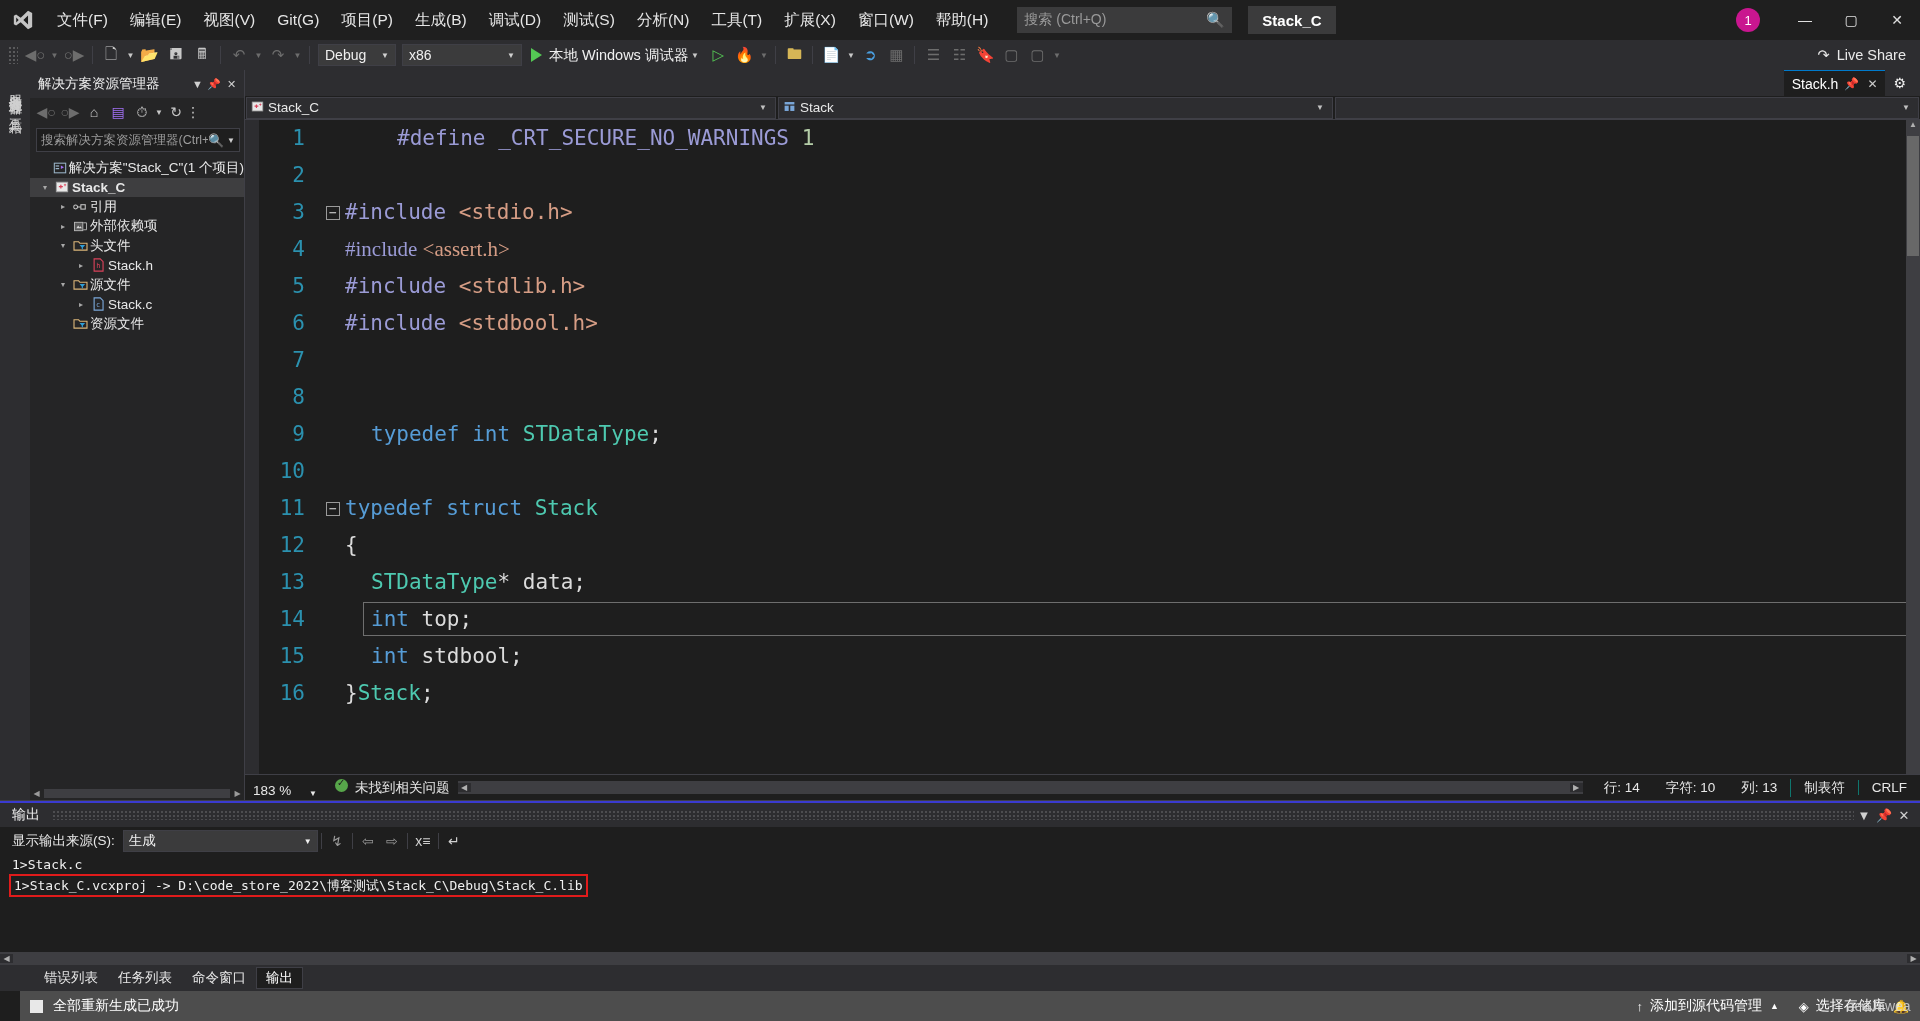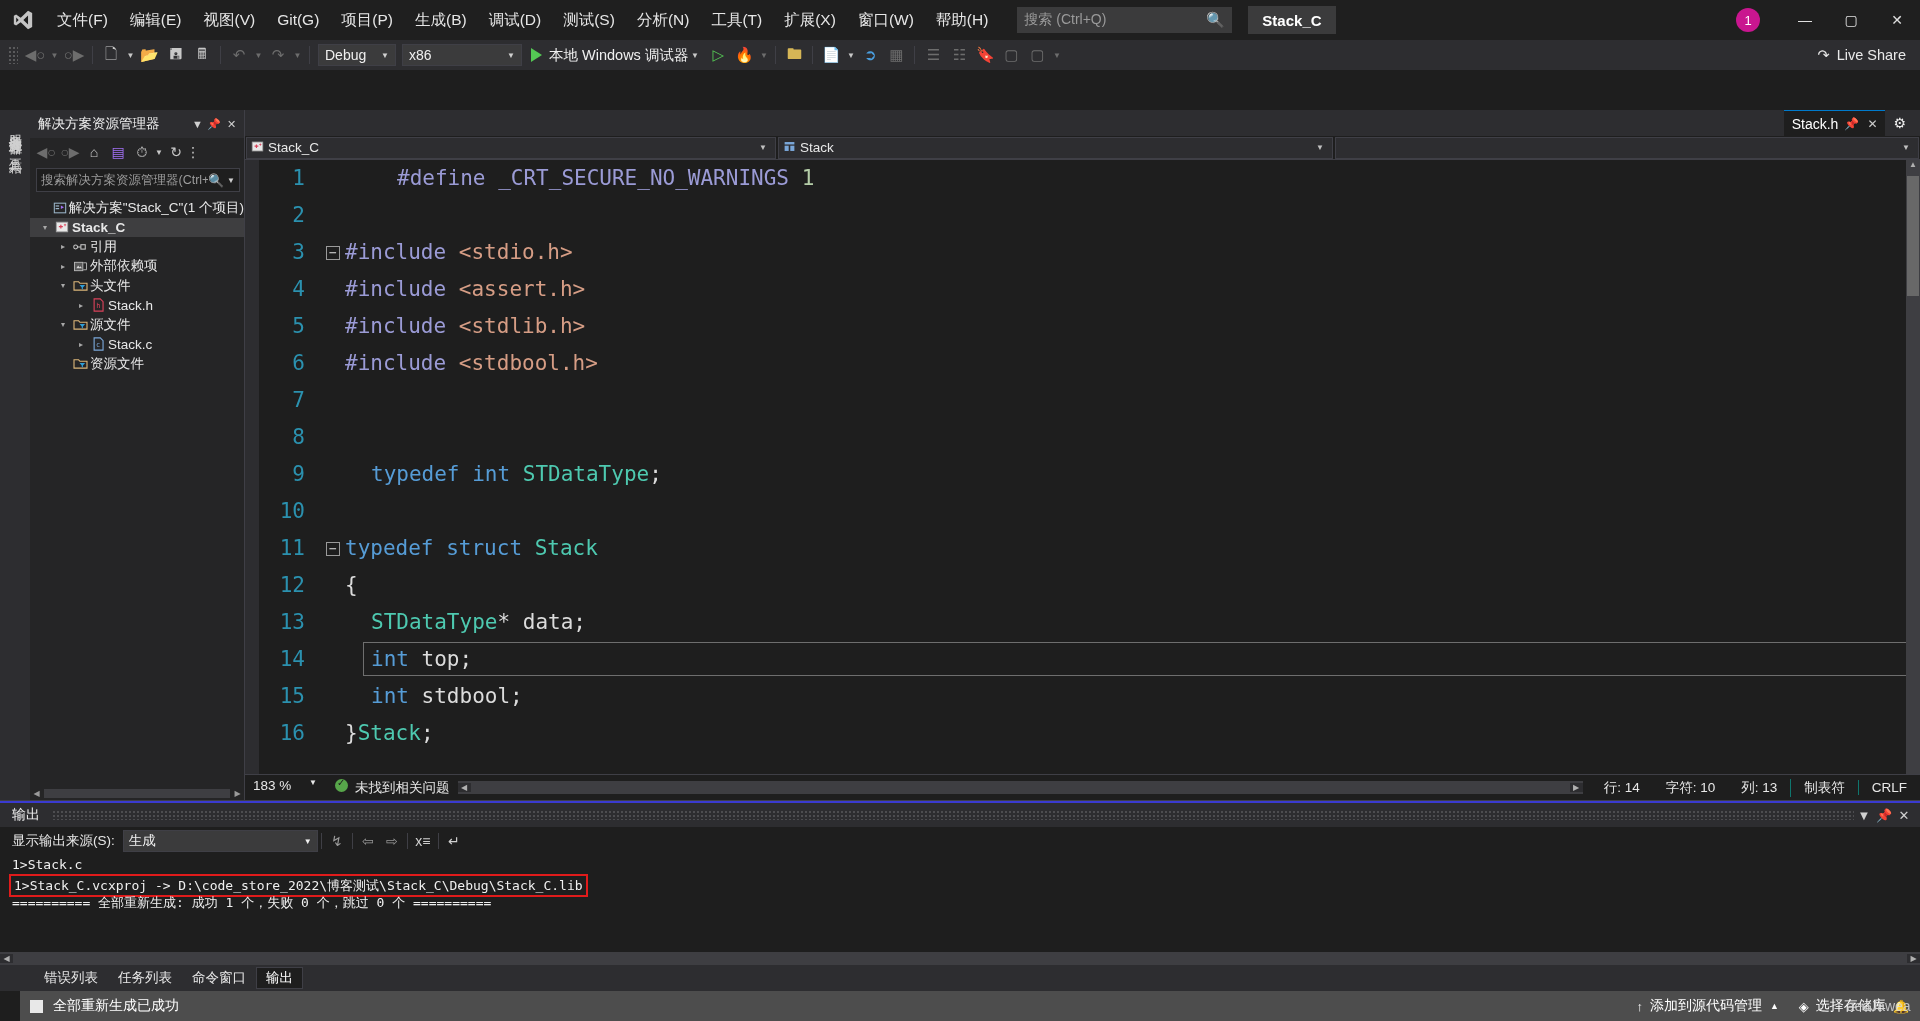--- a/index.html
+++ b/index.html
@@ -68,21 +68,21 @@
   .combo .cv { flex: 1; white-space: nowrap; }
   .combo .ca { font-size: 8px; color: #d0d0d0; margin-left: 10px; }
   .combo.w1 { width: 78px; }
   .combo.w2 { width: 120px; }
   .run-btn { display: flex; align-items: center; height: 24px; padding: 0 4px 0 6px; font-size: 14.5px; color: #f0f0f0;}
   .tri { width: 0; height: 0; border-left: 11px solid #54c754; border-top: 7px solid transparent;
     border-bottom: 7px solid transparent; margin-right: 7px; }
   .live-share { position: absolute; right: 14px; display: flex; align-items: center; font-size: 14.5px; color: #e8e8e8; }
 
   
-  .body { flex: 1; display: flex; min-height: 0; margin-top: 40px; }
+  .body { flex: 1; display: flex; min-height: 0; }
 
   
   .leftrail { width: 30px; background: #2d2d30; display: flex; flex-direction: column;
     align-items: center; padding-top: 6px; }
   .vstab { writing-mode: vertical-rl; font-size: 13.5px; color: #d0d0d0; padding: 8px 2px;
     letter-spacing: 1px; }
 
   
   .solution {
     width: 215px; background: #252526; display: flex; flex-direction: column;
@@ -148,21 +148,21 @@
   .pp { color: #9b9bd6; }
   .str { color: #d69d85; }
   .num { color: #b5cea8; }
   .pl { color: #dcdcdc; }
   .type { color: #4ec9b0; }
   .vscroll { position: absolute; right: 0; top: 0; bottom: 0; width: 14px; background: #3e3e42; }
   .vscroll .up, .vscroll .dn { height: 14px; text-align: center; font-size: 8px; color: #b0b0b0; }
   .vscroll .th { position: absolute; top: 16px; left: 1px; right: 1px; height: 120px; background: #686868; }
   .ed-status { height: 26px; background: #1e1e1e; display: flex; align-items: center;
     font-size: 13.5px; color: #e8e8e8; border-top: 1px solid #3f3f46; }
-  .zoomsel { width: 72px; display: flex; align-items: flex-start; padding: 0 4px; height: 20px;
+  .zoomsel { width: 72px; display: flex; align-items: flex-end; padding: 0 4px; height: 20px;
     margin-left: 4px; }
   .zoomsel .z { flex: 1; font-size: 13.5px; }
   .zoomsel .a { font-size: 8px; }
   .issues { display: flex; margin-left: 14px; }
   .okdot { width: 13px; height: 13px; border-radius: 50%; background: #57a64a; margin-right: 7px;
     position: relative; }
   .okdot::after { content: "✓"; position: absolute; left: 2px; top: -2px; font-size: 10px; color: #1e1e1e; }
   .hscroll { flex: 1; height: 13px; background: #3e3e42; margin: 0 8px; display: flex; align-items: center; }
   .hscroll .ha { width: 13px; text-align: center; font-size: 8px; color: #b0b0b0; background: #2d2d30;}
   .hscroll .hb { flex: 1; }
@@ -490,21 +490,21 @@
           <span class="a">▼</span>
         </div>
       </div>
 
       <div class="codearea">
         <div class="gutter-indicator"></div>
         <div class="code" id="code-lines">
             <div class="cline"><span class="ln">1</span><span class="fold"></span><span class="ctext" style="padding-left: 52px;"><span class="pp">#define</span><span class="pl"> </span><span class="pp">_CRT_SECURE_NO_WARNINGS</span><span class="pl"> </span><span class="num">1</span></span></div>
             <div class="cline"><span class="ln">2</span><span class="fold"></span><span class="ctext" style="padding-left: 0px;"></span></div>
             <div class="cline"><span class="ln">3</span><span class="fold"><span class="foldbox">−</span></span><span class="ctext" style="padding-left: 0px;"><span class="pp">#include</span><span class="pl"> </span><span class="str">&lt;stdio.h&gt;</span></span></div>
-            <div class="cline"><span class="ln">4</span><span class="fold"><span class="guide" style="left: 11px;"></span></span><span class="ctext" style="padding-left: 0px;"><span class="pp">#include</span><span class="pl"> </span><span class="str">&lt;assert.h&gt;</span></span></div>
+            <div class="cline"><span class="ln">4</span><span class="fold"><span class="guide" style="left: 11px;"></span></span><span class="ctext" style="padding-left: 0px; font-family: Liberation Serif, serif;"><span class="pp">#include</span><span class="pl"> </span><span class="str">&lt;assert.h&gt;</span></span></div>
             <div class="cline"><span class="ln">5</span><span class="fold"><span class="guide" style="left: 11px;"></span></span><span class="ctext" style="padding-left: 0px;"><span class="pp">#include</span><span class="pl"> </span><span class="str">&lt;stdlib.h&gt;</span></span></div>
             <div class="cline"><span class="ln">6</span><span class="fold"><span class="guide" style="left: 11px;"></span></span><span class="ctext" style="padding-left: 0px;"><span class="pp">#include</span><span class="pl"> </span><span class="str">&lt;stdbool.h&gt;</span></span></div>
             <div class="cline"><span class="ln">7</span><span class="fold"></span><span class="ctext" style="padding-left: 0px;"></span></div>
             <div class="cline"><span class="ln">8</span><span class="fold"></span><span class="ctext" style="padding-left: 0px;"></span></div>
             <div class="cline"><span class="ln">9</span><span class="fold"></span><span class="ctext" style="padding-left: 26px;"><span class="kw">typedef</span><span class="pl"> </span><span class="kw">int</span><span class="pl"> </span><span class="type">STDataType</span><span class="pl">;</span></span></div>
             <div class="cline"><span class="ln">10</span><span class="fold"></span><span class="ctext" style="padding-left: 0px;"></span></div>
             <div class="cline"><span class="ln">11</span><span class="fold"><span class="foldbox">−</span></span><span class="ctext" style="padding-left: 0px;"><span class="kw">typedef</span><span class="pl"> </span><span class="kw">struct</span><span class="pl"> </span><span class="type">Stack</span></span></div>
             <div class="cline"><span class="ln">12</span><span class="fold"><span class="guide" style="left: 11px;"></span></span><span class="ctext" style="padding-left: 0px;"><span class="pl">{</span></span></div>
             <div class="cline"><span class="ln">13</span><span class="fold"><span class="guide" style="left: 11px;"></span></span><span class="ctext" style="padding-left: 26px;"><span class="type">STDataType</span><span class="pl">* </span><span class="pl">data;</span></span></div>
             <div class="cline"><span class="ln">14</span><span class="fold"><span class="guide" style="left: 11px;"></span></span><span class="ctext" style="padding-left: 26px;"><span class="kw">int</span><span class="pl"> top;</span></span><span class="cur-line-box" style="top: 1px;"></span></div>
@@ -562,21 +562,20 @@
       <span class="ot-ic">⇦</span>
       <span class="ot-ic">⇨</span>
       <span class="ot-sep"></span>
       <span class="ot-ic" style="color:#d0d0d0;">x≡</span>
       <span class="ot-sep"></span>
       <span class="ot-ic" style="color:#d0d0d0;">↵</span>
     </div>
     <div class="out-body" id="out-body">
         <div class="oline">1&gt;Stack.c</div>
         <div class="oline"><span class="hl-box">1&gt;Stack_C.vcxproj -&gt; D:\code_store_2022\博客测试\Stack_C\Debug\Stack_C.lib</span></div>
-        <div class="oline">========== 全部重新生成: 成功 1 个，失败 0 个，跳过 0 个 ==========</div>
       </div>
     <div class="out-hscroll">
       <span class="a">◀</span>
       <span class="b"></span>
       <span class="a">▶</span>
     </div>
   </div>
 
   <div class="bottabs">
     <div class="btab">错误列表</div>

